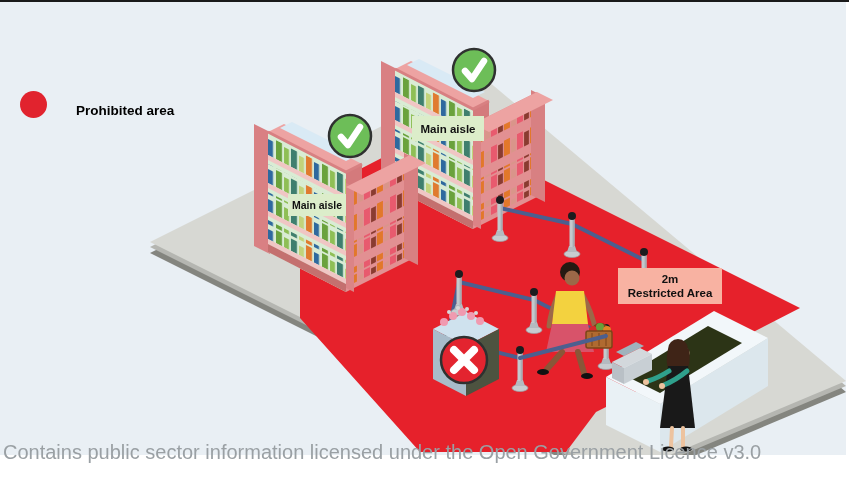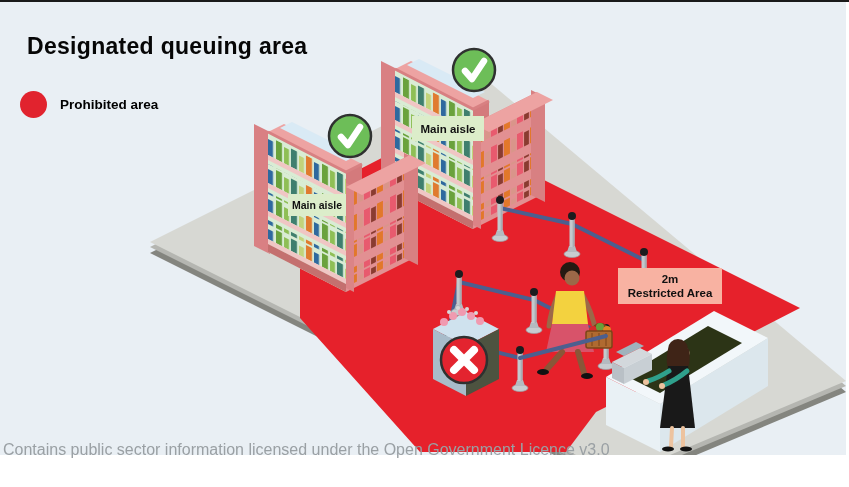--- a/index.html
+++ b/index.html
@@ -1,25 +1,25 @@
 <!DOCTYPE html>
 <html><head>
 <meta charset="utf-8">
 <style>
   html,body{margin:0;padding:0;background:#ffffff;font-family:"Liberation Sans",sans-serif;}
   #stage{position:relative;width:849px;height:487px;background:#ffffff;overflow:hidden;}
   #illustration{position:absolute;left:0;top:0;}
   .title{position:absolute;left:27px;top:33px;font-size:23px;font-weight:bold;color:#060606;letter-spacing:0.3px;}
   .legend{position:absolute;left:20px;top:91px;}
-  .legend-row{display:flex;align-items:center;height:27px;margin-bottom:9px;}
+  .legend-row{display:flex;align-items:flex-end;height:27px;margin-bottom:9px;gap:16px;}
   .swatch{width:27px;height:27px;border-radius:50%;flex:0 0 auto;}
   .swatch-red{background:#e1232e;}
   .swatch-green{background:#7cc36e;}
   .legend-label{margin-left:13px;font-size:13.5px;font-weight:bold;color:#000;}
-  .caption{position:absolute;left:3px;top:441px;font-size:16px;color:#9aa0a4;white-space:nowrap;}
+  .caption{position:absolute;left:3px;top:441px;font-size:20px;color:#9aa0a4;white-space:nowrap;}
   svg text{font-family:"Liberation Sans",sans-serif;}
   .aisle-label{font-size:10.5px;font-weight:bold;fill:#111;}
   .aisle-label2{font-size:11.5px;font-weight:bold;fill:#111;}
   .restricted-label{font-size:11.5px;font-weight:bold;fill:#111;}
 </style>
 </head>
 <body>
 
 <div id="stage">
 
@@ -205,21 +205,20 @@
     <text x="448" y="133" text-anchor="middle" class="aisle-label2">Main aisle</text>
   </g>
 
   <g>
     <rect x="618" y="268" width="104" height="36" fill="#f8b2a2"></rect>
     <text x="670" y="283" text-anchor="middle" class="restricted-label">2m</text>
     <text x="670" y="297" text-anchor="middle" class="restricted-label">Restricted Area</text>
   </g>
 </svg>
 
-<div class="title">Designated queuing area</div>
 
 <div class="legend">
   <div class="legend-row">
     <div class="swatch swatch-red"></div>
     <div class="legend-label">Prohibited area</div>
   </div>
 </div>
 
 <div class="caption">Contains public sector information licensed under the Open Government Licence v3.0</div>
 

